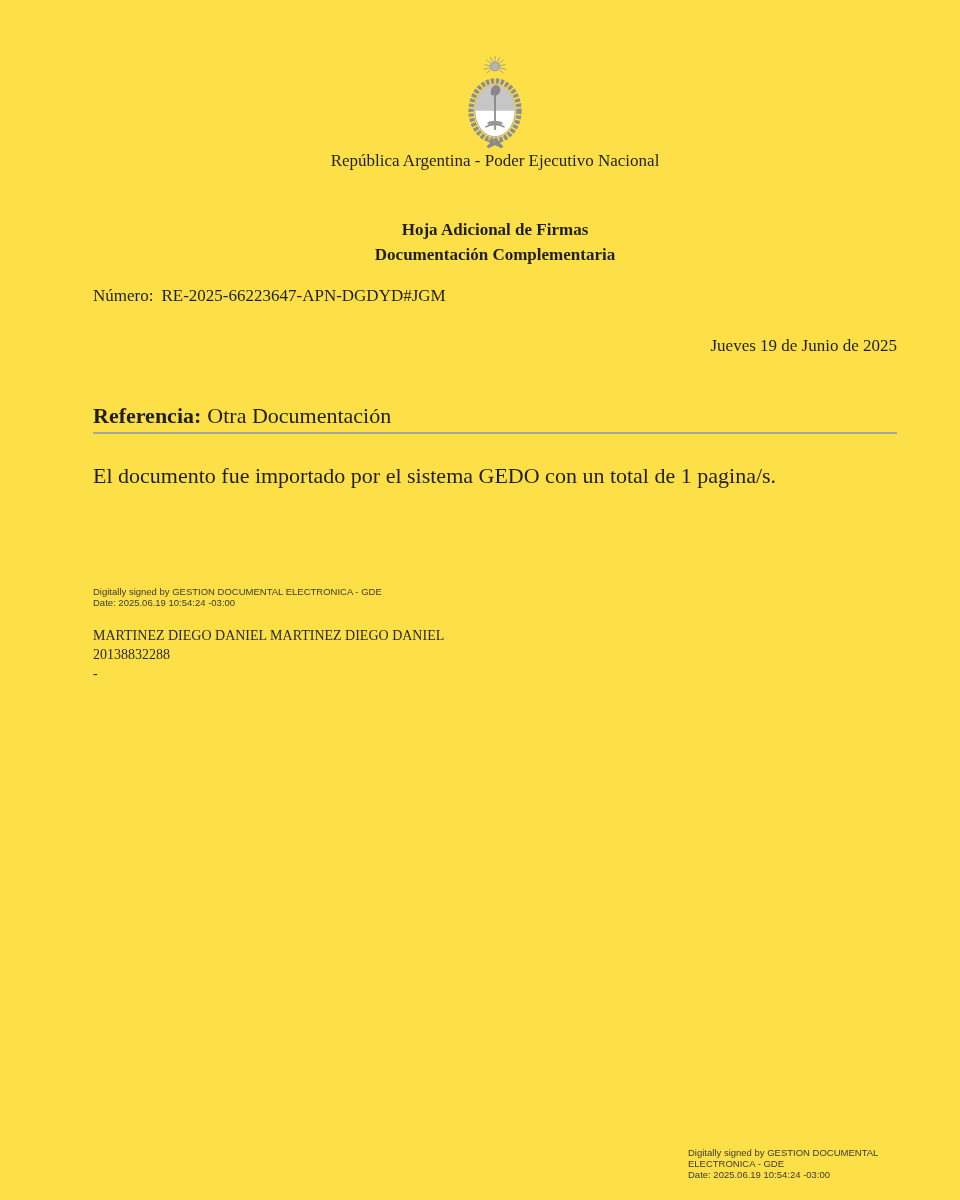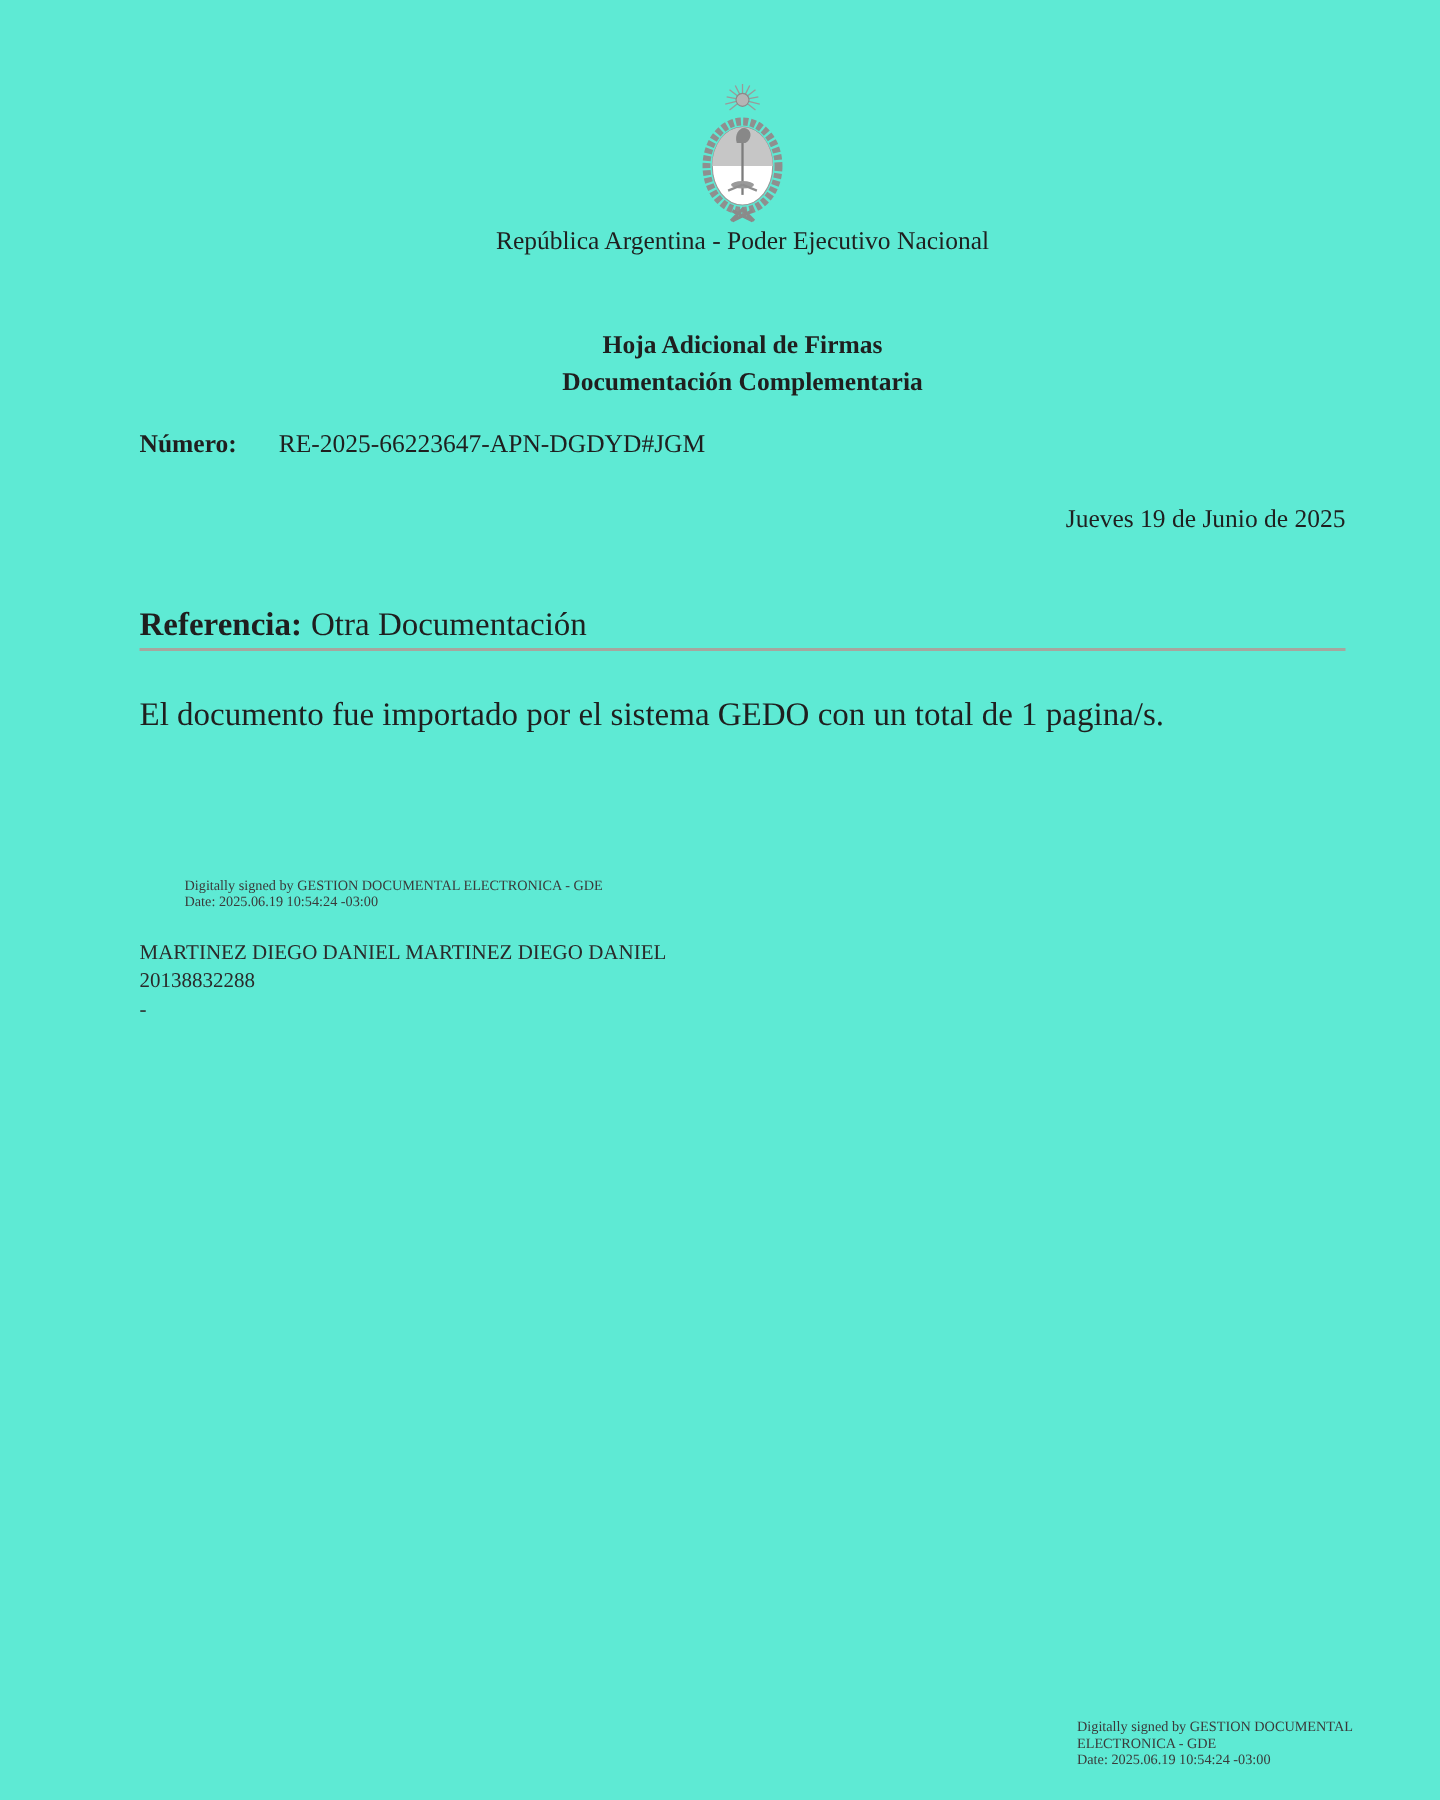--- a/index.html
+++ b/index.html
@@ -4,21 +4,21 @@
 <style>
   html, body {
     margin: 0;
     padding: 0;
     background: #ffffff;
   }
   .page {
     position: relative;
     width: 960px;
     height: 1200px;
-    background: #5eead4;
+    background: #fde047;
     font-family: "Liberation Serif", "DejaVu Serif", serif;
     color: #1f1f1f;
     overflow: hidden;
   }
   .crest {
     position: absolute;
     left: 447px;
     top: 56px;
     width: 96px;
     height: 96px;
@@ -43,21 +43,21 @@
     font-weight: bold;
     line-height: 25px;
   }
   .number-line {
     position: absolute;
     left: 93px;
     top: 286px;
     font-size: 17px;
     white-space: nowrap;
   }
-  .number-line .label { font-weight: bold; margin-right: 28px; }
+  .number-line .label { font-weight: normal; margin-right: 8px; }
   .place-date {
     position: absolute;
     right: 63px;
     top: 333px;
     text-align: right;
     font-size: 17px;
     line-height: 25px;
     white-space: nowrap;
   }
   .reference-line {
@@ -78,26 +78,25 @@
   }
   .body-text {
     position: absolute;
     left: 93px;
     top: 465px;
     width: 780px;
     font-size: 22px;
     line-height: 22px;
   }
   .stamp {
-    font-family: Liberation Serif, serif;
+    font-family: Liberation Sans, sans-serif;
     font-size: 9.5px;
     line-height: 11px;
     color: #3a3a3a;
     white-space: nowrap;
-    margin-left: 30px;
   }
   .sig-left {
     position: absolute;
     left: 93px;
     top: 586px;
   }
   .sig-left .signer {
     margin-top: 18px;
     font-family: "Liberation Serif", "DejaVu Serif", serif;
     font-size: 14px;

